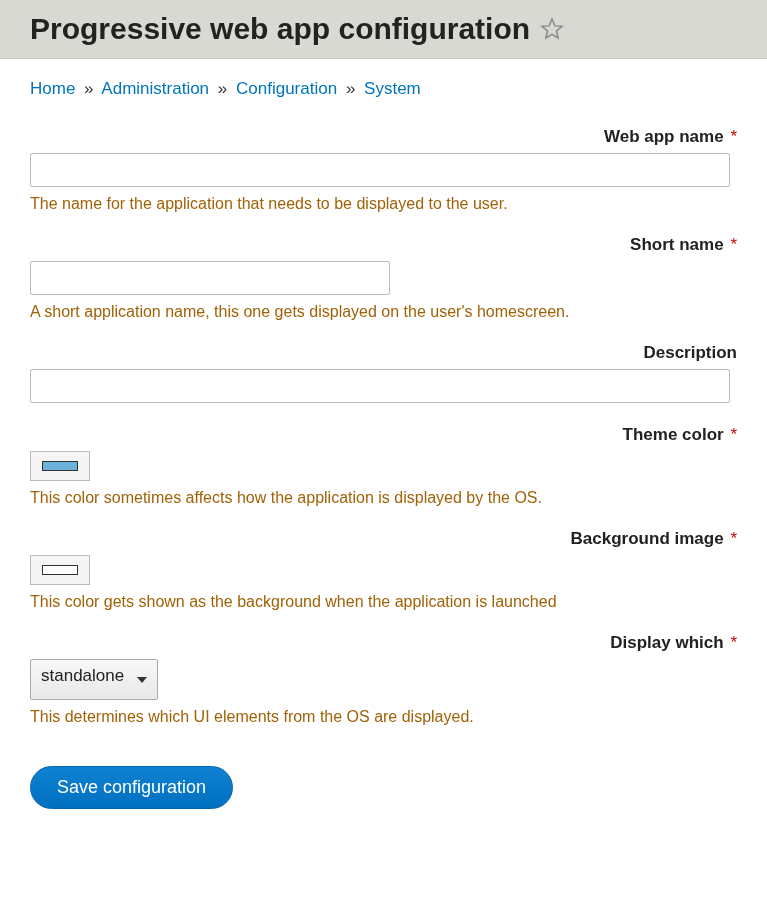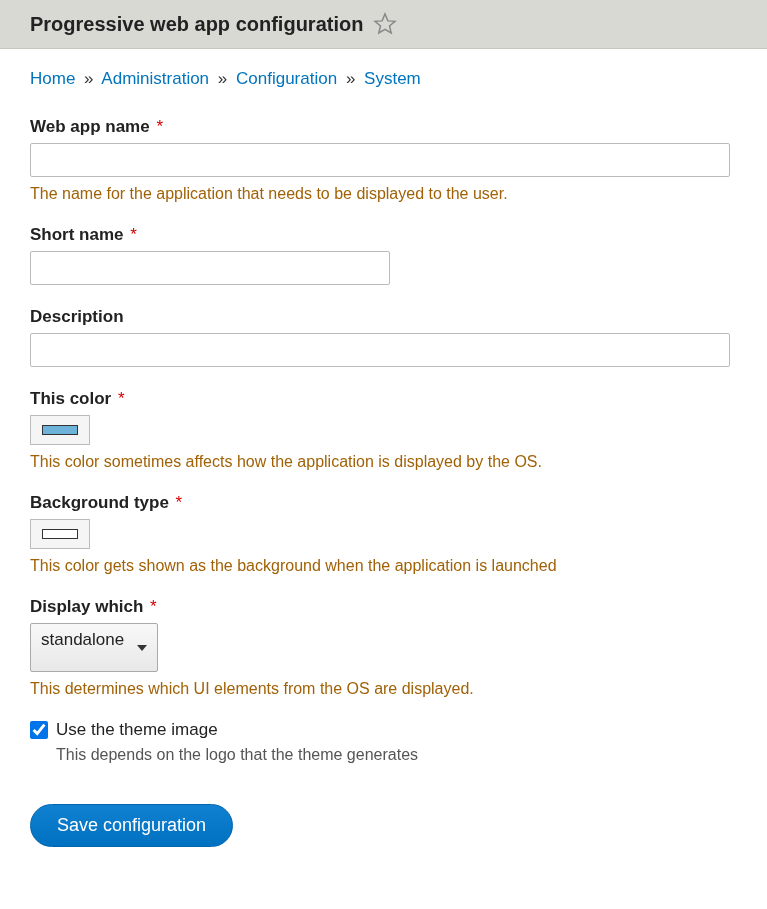--- a/index.html
+++ b/index.html
@@ -12,21 +12,21 @@
       font-size: 16px;
       color: #333;
       background: #fff;
     }
     .header-bar {
       background: #d8d9d3;
       padding: 12px 30px;
       border-bottom: 1px solid #c8c8c0;
     }
     .page-title {
-      font-size: 20px;
+      font-size: 30px;
       font-weight: bold;
       color: #222;
       display: flex;
       align-items: center;
       gap: 10px;
     }
     .star-icon {
       width: 24px;
       height: 24px;
       stroke: #888;
@@ -52,20 +52,21 @@
     }
     .form-item {
       margin-bottom: 22px;
     }
     .form-label {
       display: block;
       font-weight: bold;
       font-size: 17px;
       color: #222;
       margin-bottom: 6px;
+      text-align: right;
     }
     .required {
       color: #d40000;
       font-weight: normal;
       margin-left: 2px;
     }
     .form-text {
       width: 100%;
       max-width: 700px;
       padding: 6px 8px;
@@ -104,21 +105,21 @@
       background: linear-gradient(#f8f8f8, #e8e8e8);
       border: 1px solid #aaa;
       border-radius: 2px;
       padding: 0;
     }
     .select-wrap select {
       appearance: none;
       -webkit-appearance: none;
       background: transparent;
       border: none;
-      padding: 6px 32px 22px 10px;
+      padding: 6px 32px 14px 10px;
       font-size: 17px;
       color: #222;
       cursor: pointer;
     }
     .select-wrap .chevron {
       position: absolute;
       right: 10px;
       top: 50%;
       transform: translateY(-50%);
       pointer-events: none;
@@ -196,44 +197,45 @@
     <div class="description">The name for the application that needs to be displayed to the user.</div>
   </div>
 
   
   <div class="form-item">
     <label class="form-label">
       <span>Short name</span>
       <span class="required">*</span>
     </label>
     <input type="text" class="form-text short" value="" style="">
+    <div class="description">A short application name, this one gets displayed on the user's homescreen.</div>
   </div>
 
   
   <div class="form-item">
     <label class="form-label">Description</label>
     <input type="text" class="form-text" value="" style="">
   </div>
 
   
   <div class="form-item">
     <label class="form-label">
-      <span>This color</span>
+      <span>Theme color</span>
       <span class="required">*</span>
     </label>
     <div class="color-input">
       <div class="color-swatch" style="background:#6db3d9"></div>
     </div>
     <div class="description">This color sometimes affects how the application is displayed by the OS.</div>
   </div>
 
   
   <div class="form-item">
     <label class="form-label">
-      <span>Background type</span>
+      <span>Background image</span>
       <span class="required">*</span>
     </label>
     <div class="color-input">
       <div class="color-swatch" style="background:#ffffff"></div>
     </div>
     <div class="description">This color gets shown as the background when the application is launched</div>
   </div>
 
   
   <div class="form-item">
@@ -244,23 +246,16 @@
     <div class="select-wrap">
       <select>
         <option>standalone</option>
       </select>
       <span class="chevron"></span>
     </div>
     <div class="description">This determines which UI elements from the OS are displayed.</div>
   </div>
 
   
-  <div class="form-item">
-    <div class="checkbox-row">
-      <input type="checkbox" id="uti" checked="" style="">
-      <label for="uti">Use the theme image</label>
-    </div>
-    <div class="checkbox-desc">This depends on the logo that the theme generates</div>
-  </div>
 
   <button class="submit-button">Save configuration</button>
 
 </div>
 
 </body></html>

